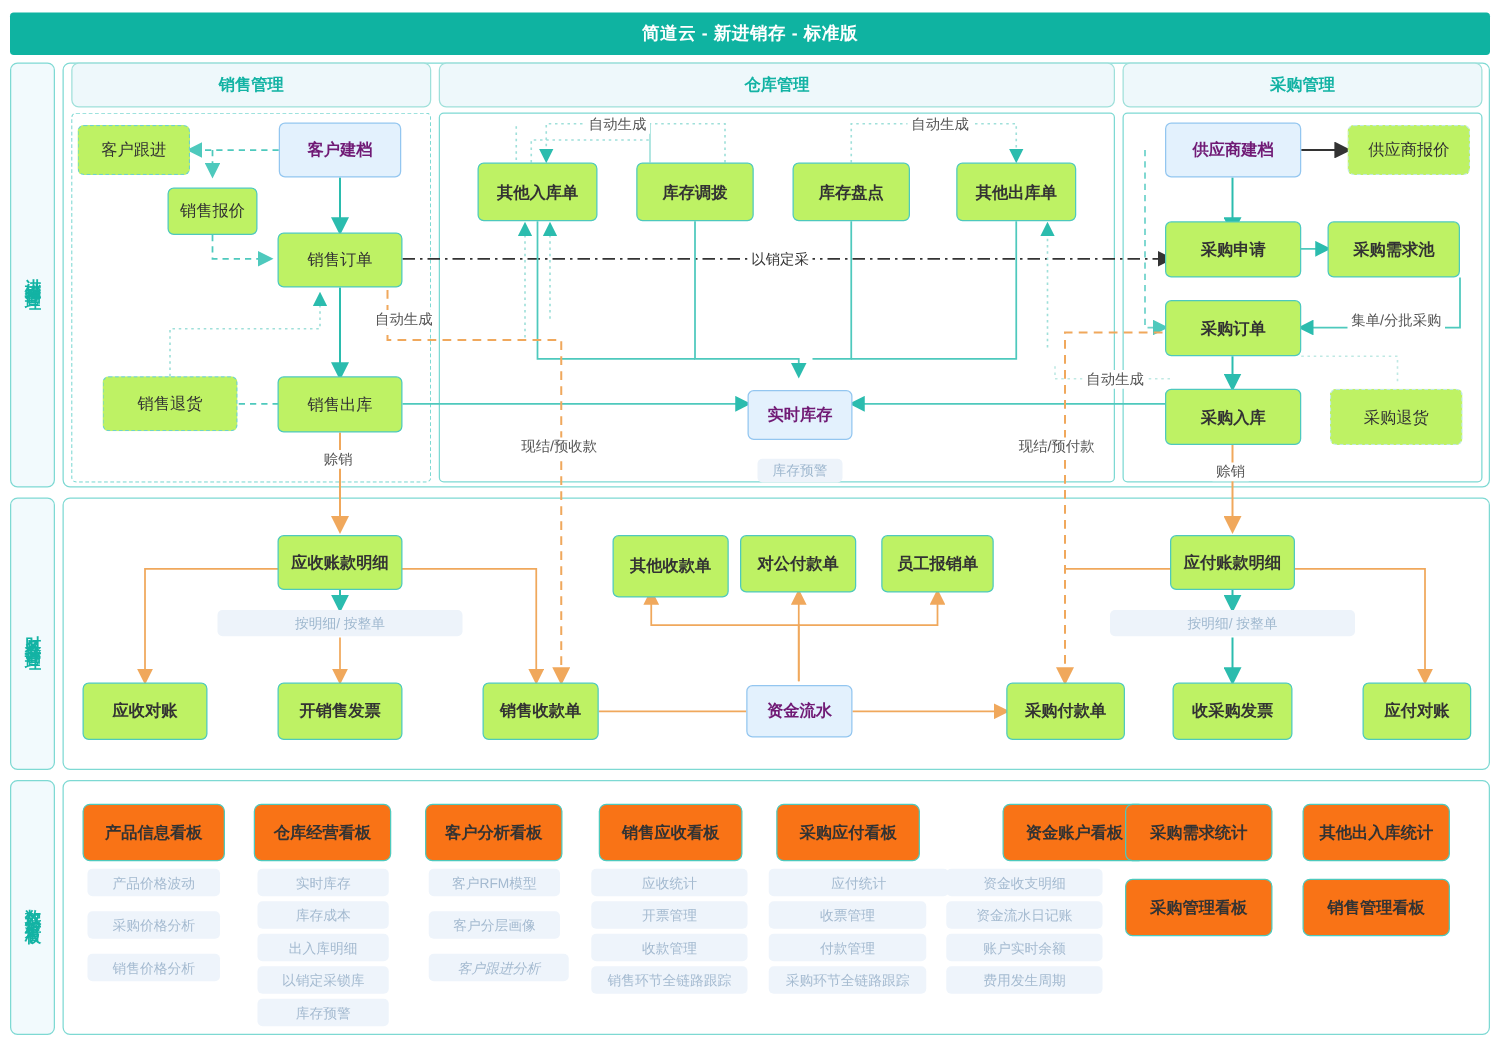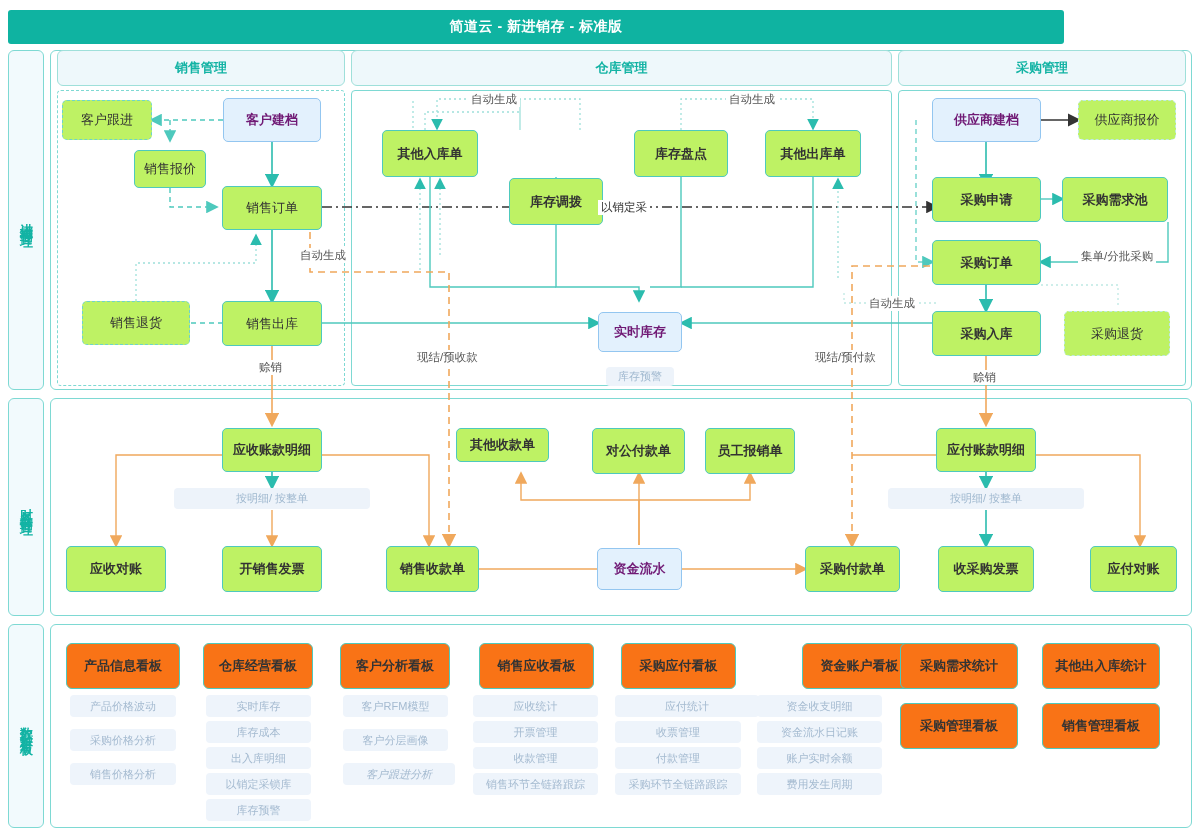--- a/index.html
+++ b/index.html
@@ -7,21 +7,21 @@
     width: 1200px; height: 836px;
     background: #ffffff;
     font-family: "Liberation Sans", "DejaVu Sans", sans-serif;
     position: relative;
     overflow: hidden;
   }
   #root { position: relative; width: 1200px; height: 836px; }
 
   
   .titlebar {
-    position: absolute; left: 8px; top: 10px; width: 1056px; height: 34px;
+    position: absolute; left: 8px; top: 10px; width: 1184px; height: 34px;
     background: #0fb3a1; border-radius: 3px;
     display: flex; align-items: center; justify-content: center;
     color: #ffffff; font-size: 14px; font-weight: bold; letter-spacing: .5px;
   }
 
   
   .band-label {
     position: absolute; width: 36px;
     background: #f2fafd; border: 1.5px solid #7ed9d3; border-radius: 6px;
     display: flex; align-items: center; justify-content: center;
@@ -228,40 +228,40 @@
   </svg>
 
   <div class="node dashed" style="left:62px;  top:100px; width:90px;  height:40px;">客户跟进</div>
   <div class="node hl" style="left:223px; top:98px;  width:98px;  height:44px;">客户建档</div>
   <div class="node" style="left:134px; top:150px; width:72px;  height:38px;">销售报价</div>
   <div class="node" style="left:222px; top:186px; width:100px; height:44px;">销售订单</div>
   <div class="node dashed" style="left:82px;  top:301px; width:108px; height:44px;">销售退货</div>
   <div class="node" style="left:222px; top:301px; width:100px; height:45px;">销售出库</div>
 
   <div class="node bold" style="left:382px; top:130px; width:96px; height:47px;">其他入库单</div>
-  <div class="node bold" style="left:509px; top:130px; width:94px; height:47px;margin-top:48px;">库存调拨</div>
+  <div class="node bold" style="left:509px; top:130px; width:94px; height:47px;">库存调拨</div>
   <div class="node bold" style="left:634px; top:130px; width:94px; height:47px;">库存盘点</div>
   <div class="node bold" style="left:765px; top:130px; width:96px; height:47px;">其他出库单</div>
   <div class="node hl" style="left:598px; top:312px; width:84px; height:40px;">实时库存</div>
   <div class="chip" style="left:606px; top:367px; width:68px; height:19px;">库存预警</div>
 
   <div class="node hl" style="left:932px;  top:98px;  width:109px; height:44px;">供应商建档</div>
   <div class="node dotted" style="left:1078px; top:100px; width:98px;  height:40px;">供应商报价</div>
   <div class="node bold" style="left:932px;  top:177px; width:109px; height:45px;">采购申请</div>
   <div class="node bold" style="left:1062x; top:177px; width:106px; height:45px; left:1062px;">采购需求池</div>
   <div class="node bold" style="left:932px;  top:240px; width:109px; height:45px;">采购订单</div>
   <div class="node bold" style="left:932px;  top:311px; width:109px; height:45px;">采购入库</div>
   <div class="node dotted" style="left:1064px; top:311px; width:106px; height:45px;">采购退货</div>
 
   <div class="node bold" style="left:222px; top:428px; width:100px; height:44px;">应收账款明细</div>
   <div class="chip" style="left:174px; top:488px; width:196px; height:21px;">按明细/ 按整单</div>
   <div class="node bold" style="left:66px;  top:546px; width:100px; height:46px;">应收对账</div>
   <div class="node bold" style="left:222px; top:546px; width:100px; height:46px;">开销售发票</div>
   <div class="node bold" style="left:386px; top:546px; width:93px;  height:46px;">销售收款单</div>
-  <div class="node bold" style="left:456px; top:428px; width:93px;  height:34px;">其他收款单</div>
+  <div class="node bold" style="left:490px; top:428px; width:93px;  height:50px;">其他收款单</div>
   <div class="node bold" style="left:592px; top:428px; width:93px;  height:46px;">对公付款单</div>
   <div class="node bold" style="left:705px; top:428px; width:90px;  height:46px;">员工报销单</div>
   <div class="node hl" style="left:597px; top:548px; width:85px;  height:42px;">资金流水</div>
   <div class="node bold" style="left:805px; top:546px; width:95px;  height:46px;">采购付款单</div>
   <div class="node bold" style="left:938px; top:546px; width:96px;  height:46px;">收采购发票</div>
   <div class="node bold" style="left:936px; top:428px; width:100px; height:44px;">应付账款明细</div>
   <div class="chip" style="left:888px; top:488px; width:196px; height:21px;">按明细/ 按整单</div>
   <div class="node bold" style="left:1090px; top:546px; width:87px; height:46px;">应付对账</div>
 
   <div class="elabel" style="left:468px; top:92px;">自动生成</div>

